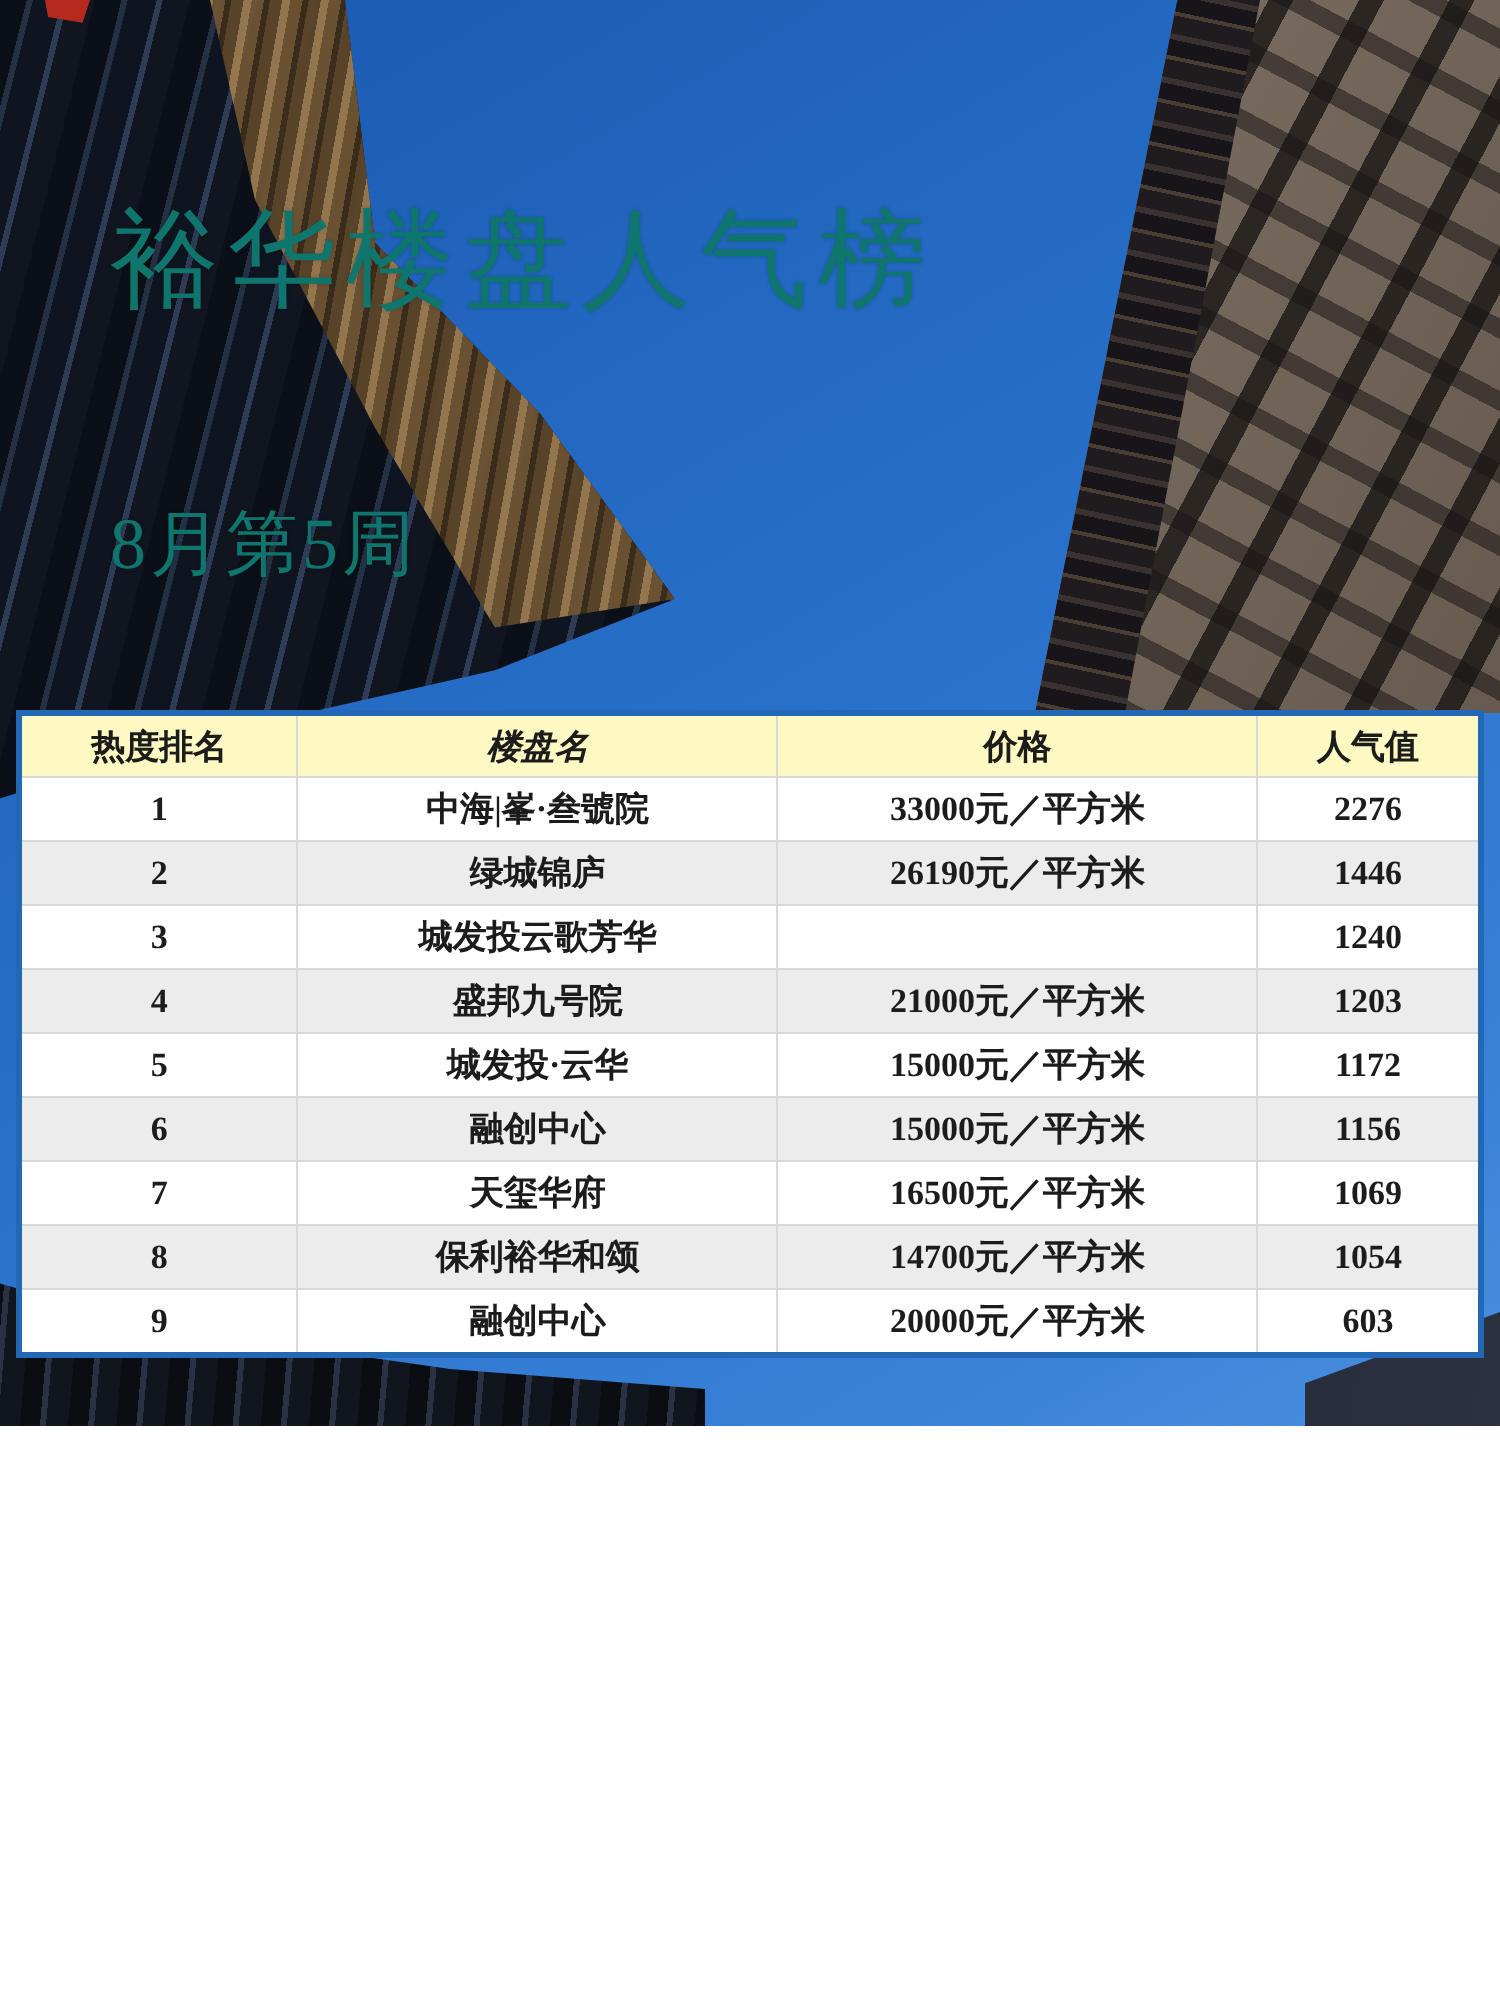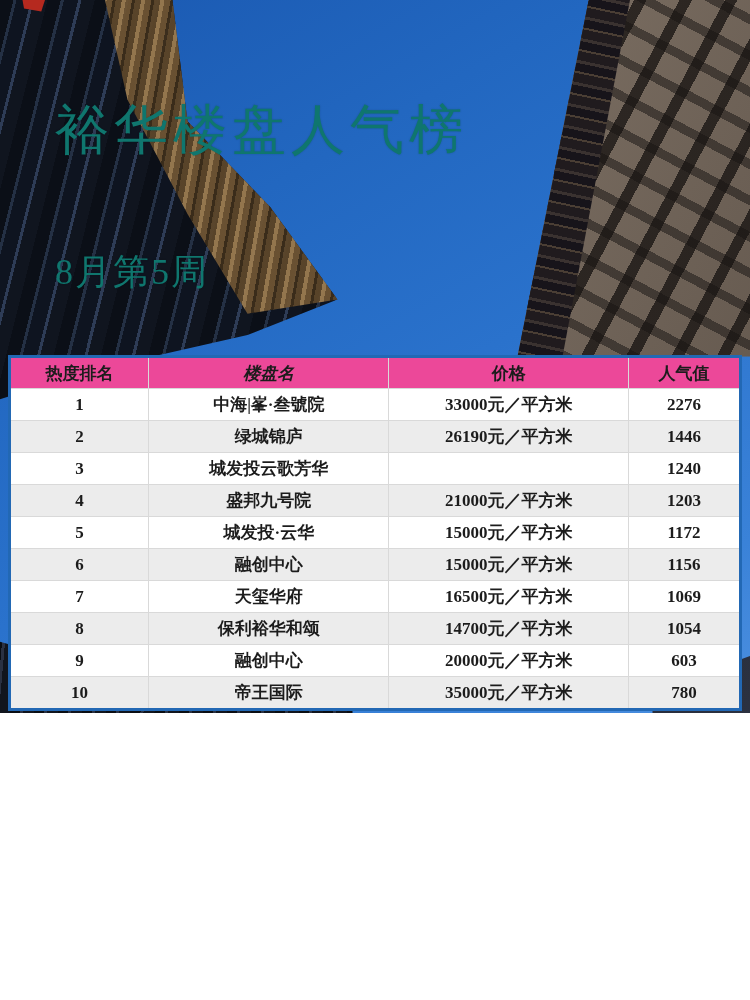--- a/index.html
+++ b/index.html
@@ -55,21 +55,21 @@
   .board{
     position:absolute;left:8px;top:355px;width:734px;
     border-collapse:collapse;background:#ffffff;
     border:3px solid #2268b4;
     font-family:"Liberation Serif","DejaVu Serif",serif;
   }
   .board th,.board td{
     border:1px solid #d9d9d9;text-align:center;vertical-align:middle;
     font-weight:bold;color:#1c1c1c;padding:0 4px;
   }
-  .board th{background:#ec4899;height:30px;font-size:17px;}
+  .board th{background:#fef9c3;height:30px;font-size:17px;}
   .board td{height:31px;font-size:17px;}
   .board tbody tr:nth-child(even) td{background:#ececec;}
   .board tbody tr:nth-child(odd) td{background:#ffffff;}
   .col-rank{width:136px;}
   .col-name{width:244px;font-style:italic;}
   .col-price{width:242px;}
   .col-pop{width:106px;}
 </style>
 </head>
 <body>
@@ -146,22 +146,16 @@
       <td>保利裕华和颂</td>
       <td>14700元／平方米</td>
       <td>1054</td>
     </tr>
         <tr>
       <td>9</td>
       <td>融创中心</td>
       <td>20000元／平方米</td>
       <td>603</td>
     </tr>
-        <tr>
-      <td>10</td>
-      <td>帝王国际</td>
-      <td>35000元／平方米</td>
-      <td>780</td>
-    </tr>
       </tbody>
   </table>
 
 </div>
 
 </body></html>

